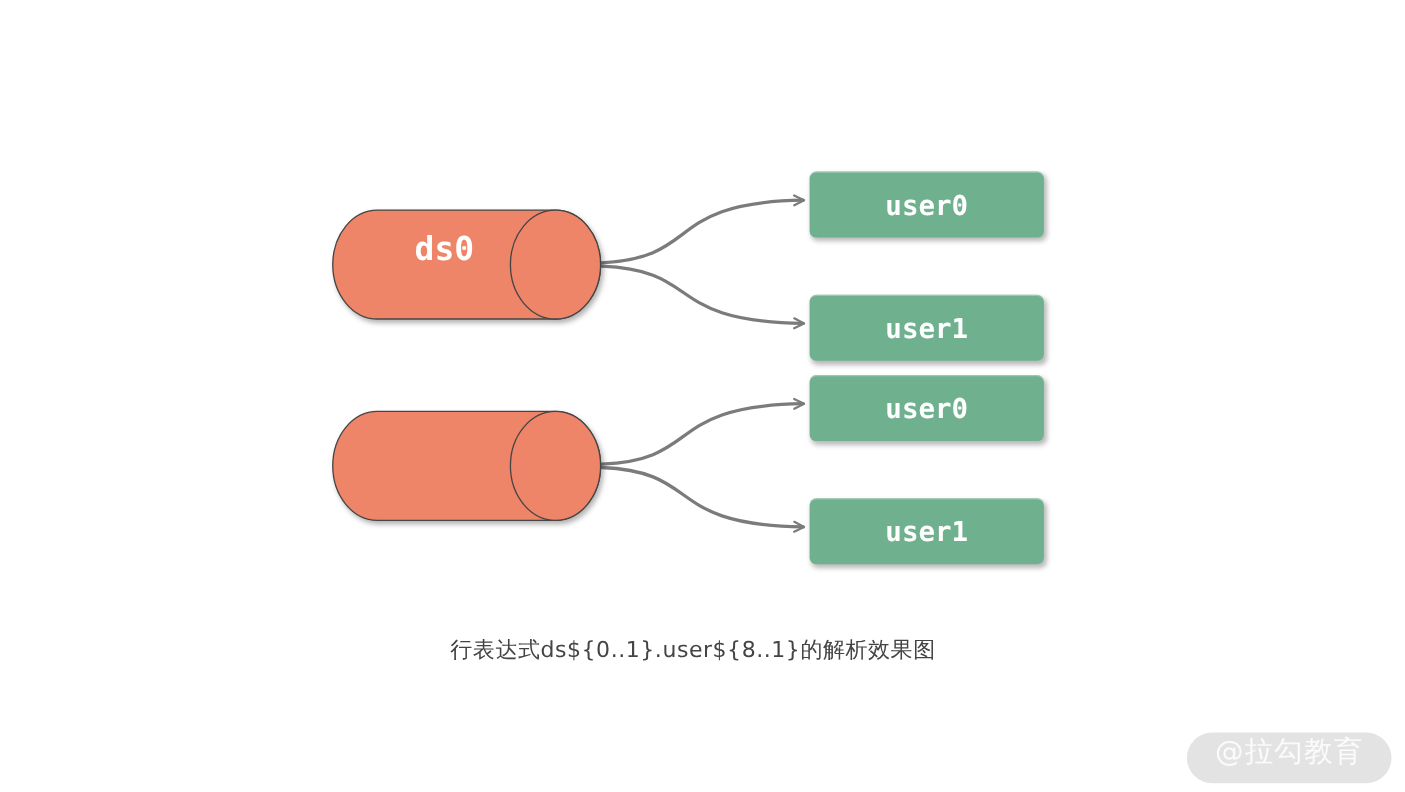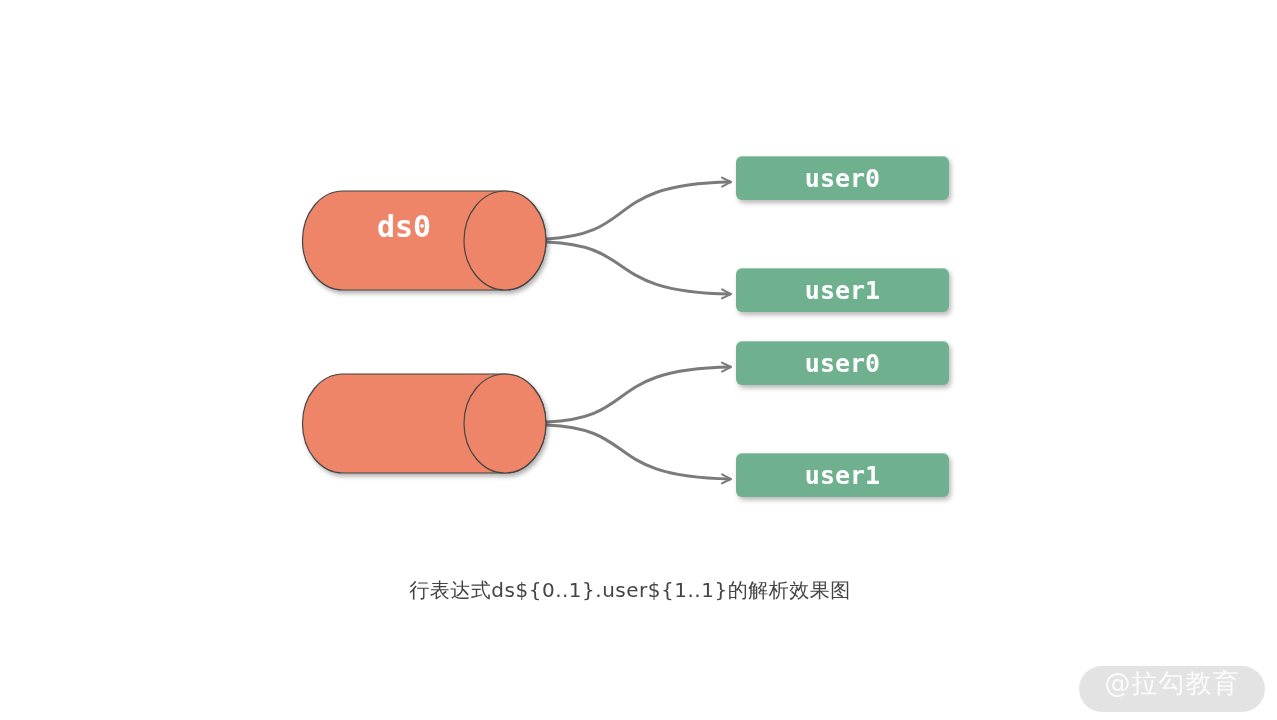--- a/index.html
+++ b/index.html
@@ -45,21 +45,21 @@
     font-weight: bold;
     pointer-events: none;
   }
   #ds0-label { left: 303px; top: 191px; }
   #ds1-label { left: 303px; top: 374px; }
 
   .user-box {
     position: absolute;
     left: 736px;
     width: 213px;
-    height: 44px;
+    height: 60px;
     background: var(--box-fill, #6fb18e);
     border-radius: 6px;
     display: flex;
     align-items: center;
     justify-content: center;
     color: var(--label-text, #ffffff);
     font-family: "DejaVu Sans Mono", "Liberation Mono", monospace;
     font-size: 25px;
     font-weight: bold;
     box-shadow: inset 0 1px 0 rgba(255,255,255,0.30), 2px 3px 5px rgba(0,0,0,0.28);
@@ -138,19 +138,19 @@
   <div class="user-box" id="user-box-1">
     <span>user1</span>
   </div>
   <div class="user-box" id="user-box-2">
     <span>user0</span>
   </div>
   <div class="user-box" id="user-box-3">
     <span>user1</span>
   </div>
 
-  <div class="caption">行表达式ds${0..1}.user${1..1}的解析效果图</div>
+  <div class="caption">行表达式ds${0..1}.user${8..1}的解析效果图</div>
 
   <div class="watermark">
     <span>@拉勾教育</span>
   </div>
 
 </div>
 
 </body></html>

